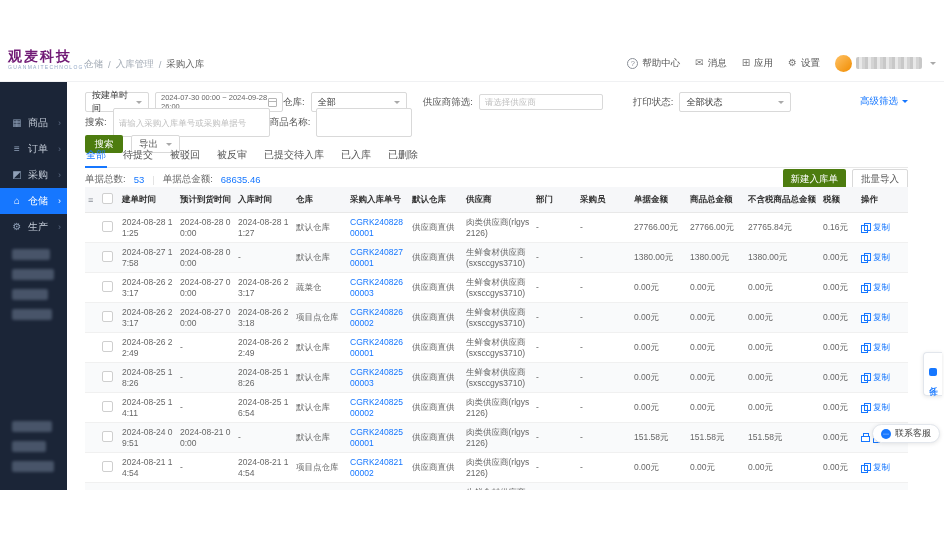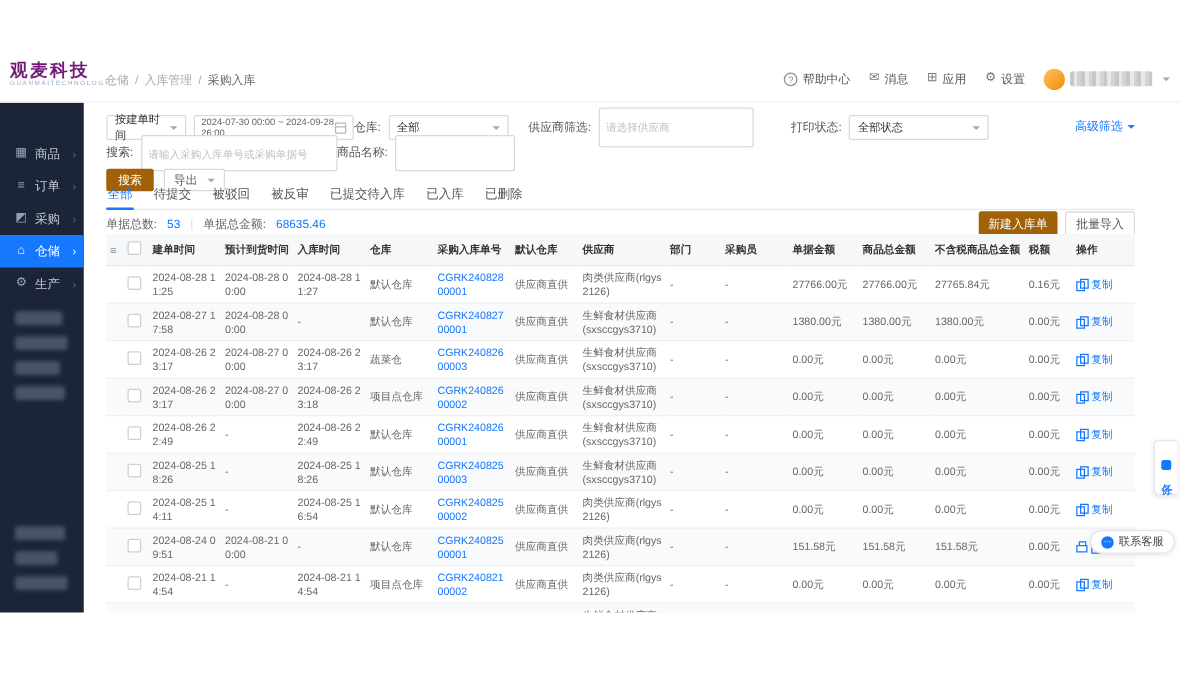--- a/index.html
+++ b/index.html
@@ -43,29 +43,29 @@
   .sel{border:1px solid #d9d9d9;border-radius:2px;height:20px;display:flex;align-items:center;justify-content:space-between;padding:0 6px;font-size:9px;color:#333;background:#fff;cursor:pointer}
   .sel-time{width:64px}
   .inp-date{width:128px;margin-left:6px;border:1px solid #d9d9d9;border-radius:2px;height:20px;display:flex;align-items:center;padding:0 5px;font-size:7.5px;color:#666;background:#fff}
   .cal-icon{width:9px;height:9px;border:1px solid #b5b5b5;border-radius:1px;position:relative;margin-left:auto;flex:none}
   .cal-icon::before{content:"";position:absolute;top:2px;left:0;right:0;height:1px;background:#b5b5b5}
   .lbl-wh{}
   .sel-wh{width:96px}
   .lbl-sup{margin-left:16px}
   .text-input{border:1px solid #d9d9d9;border-radius:2px;height:29px;font-size:8.5px;padding:0 5px;color:#333;outline:none}
   .text-input::placeholder{color:#bfbfbf}
-  .inp-supplier{width:124px;height:32px}
+  .inp-supplier{width:124px;height:16px}
   .lbl-print{margin-left:30px}
   .sel-print{width:112px}
   .advanced{position:absolute;right:0;top:3px;color:#1677ff;font-size:9.5px;display:flex;align-items:center;cursor:pointer}
   .search-input{width:157px}
   .lbl-product{}
   .product-input{width:96px}
   .btn{border:none;border-radius:2px;font-size:9.5px;cursor:pointer;font-family:inherit}
-  .btn-primary{background:#a16207;color:#fff}
+  .btn-primary{background:#4d7c0f;color:#fff}
   .btn-default{background:#fff;color:#555;border:1px solid #d9d9d9}
   .btn-search{width:38px;height:18px}
   .btn-export{height:18px;margin-left:8px;display:flex;align-items:center;gap:4px;padding:0 7px}
 
   .tabs{position:absolute;top:66px;left:18px;width:823px;display:flex;gap:15px;border-bottom:1px solid #e8e8e8;font-size:10px;color:#555}
   .tab{position:relative;padding:0 1px 5px;cursor:pointer}
   .tab.active{color:#1677ff}
   .tab.active::after{content:"";position:absolute;left:0;right:0;bottom:-1px;height:2px;background:#1677ff}
 
   .summary{position:absolute;top:87px;left:18px;width:823px;display:flex;align-items:center;gap:8px;font-size:9.5px;color:#666}

